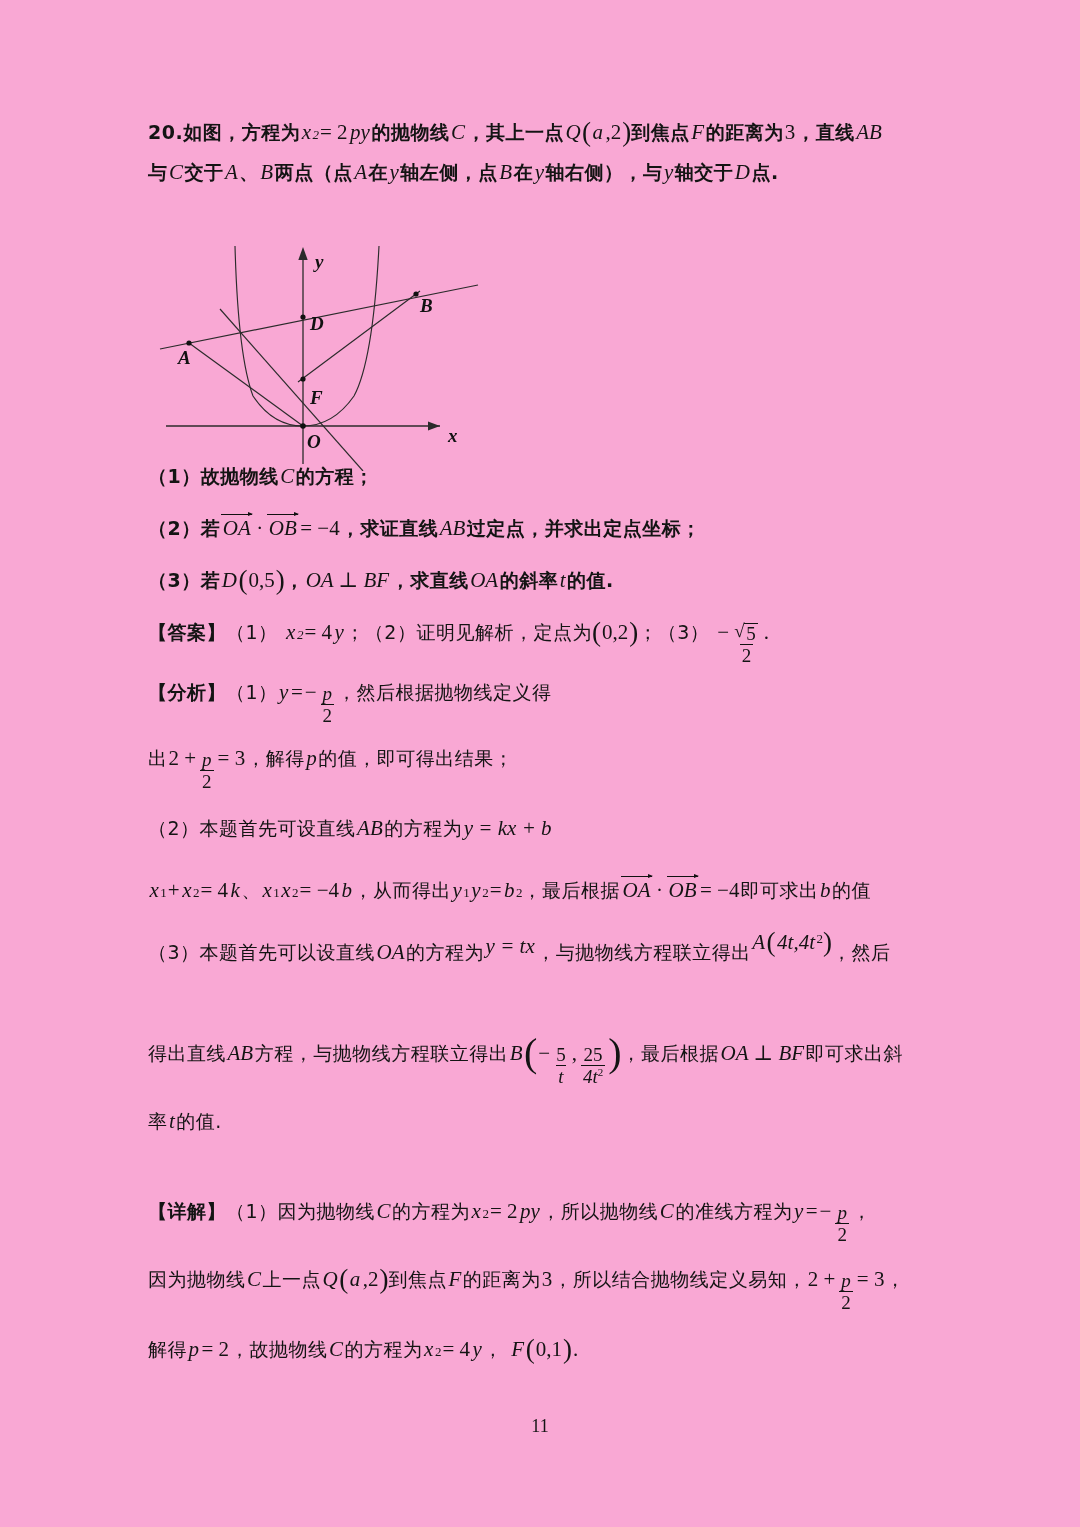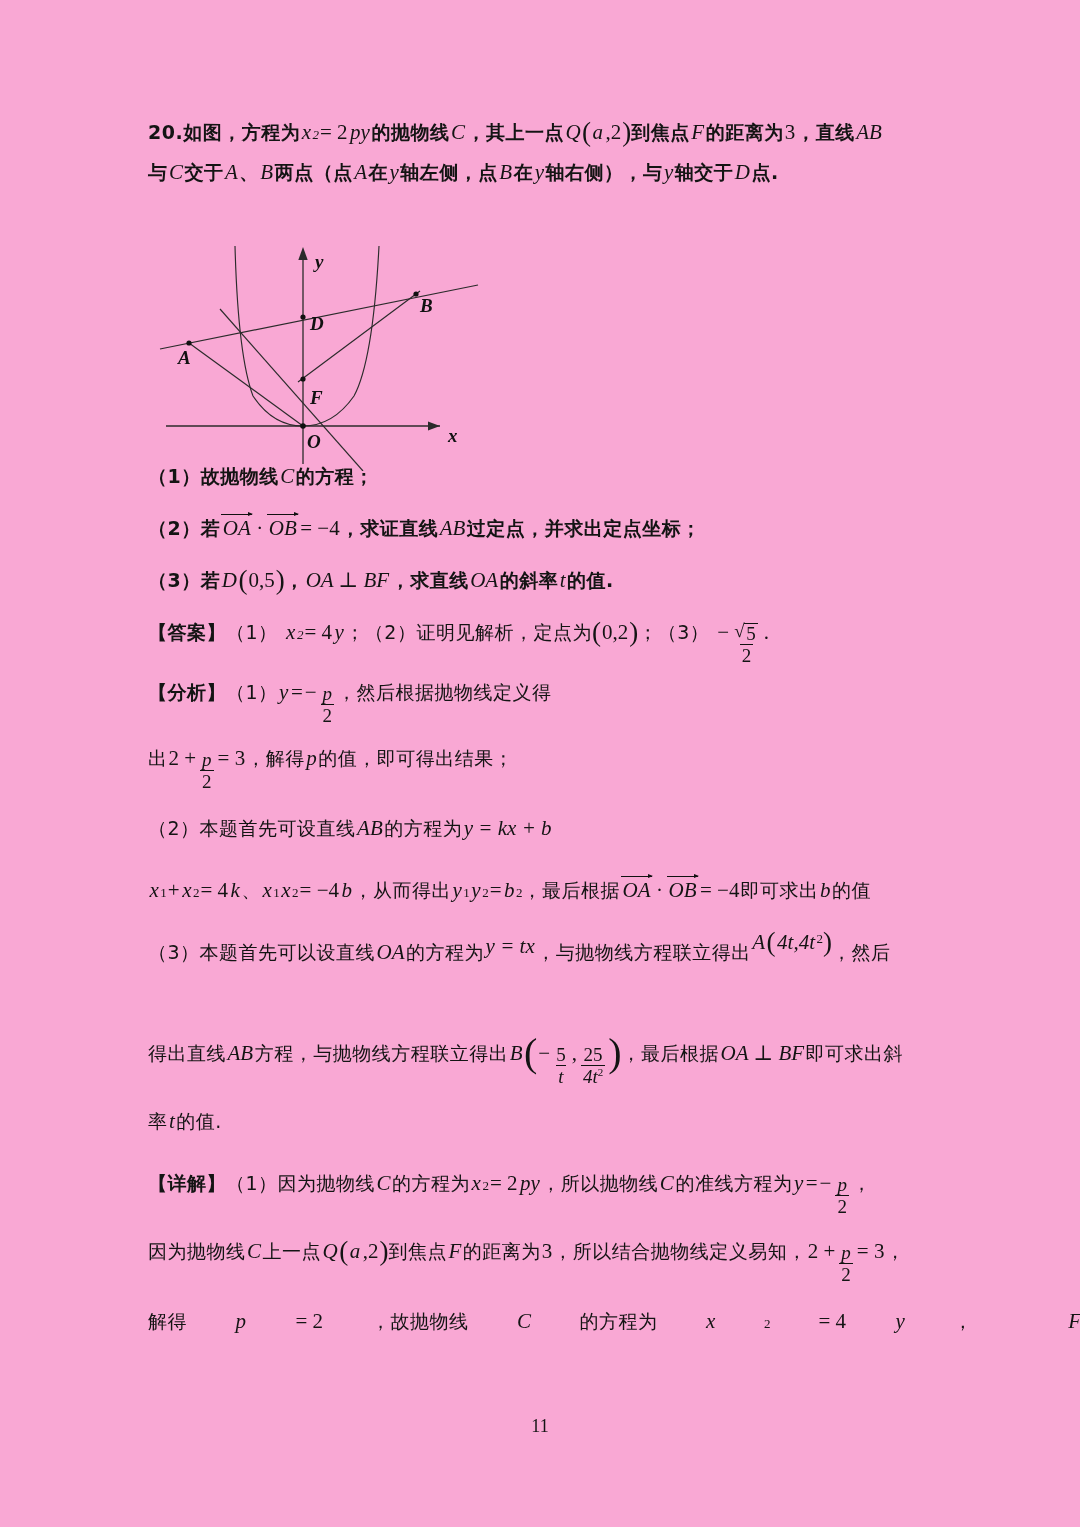--- a/index.html
+++ b/index.html
@@ -439,21 +439,21 @@
       <span class="mi">OA ⊥ BF</span>
       <span class="cn-r">即可求出斜</span>
     </div>
 
     <div class="ln" style="height:62px;">
       <span class="cn-r">率</span>
       <span class="mi">t</span>
       <span class="cn-r">的值.</span>
     </div>
 
-    <div class="ln" style="height:68px;">
+    <div class="ln" style="height:68px;margin-top:28px;">
       <span class="cn">【详解】</span>
       <span class="cn-r">（1）</span>
       <span class="cn-r">因为抛物线</span>
       <span class="mi">C</span>
       <span class="cn-r">的方程为</span>
       <span class="mi">x</span>
         <span class="sup" style="font-style:normal;">2</span>
       <span class="mn">= 2</span>
       <span class="mi">py</span>
       <span class="cn-r">，所以抛物线</span>
@@ -485,21 +485,21 @@
       <span class="cn-r">，所以结合抛物线定义易知，</span>
       <span class="mn">2 +</span>
       <span class="frac">
         <span class="num" style="font-style:italic;">p</span>
         <span class="den">2</span>
       </span>
       <span class="mn">= 3</span>
       <span class="cn-r">，</span>
     </div>
 
-    <div class="ln" style="height:60px;gap:47px;">
+    <div class="ln" style="height:60px;">
       <span class="cn-r">解得</span>
       <span class="mi">p</span>
       <span class="mn">= 2</span>
       <span class="cn-r">，故抛物线</span>
       <span class="mi">C</span>
       <span class="cn-r">的方程为</span>
       <span class="mi">x</span>
         <span class="sup" style="font-style:normal;">2</span>
       <span class="mn">= 4</span>
       <span class="mi">y</span>

